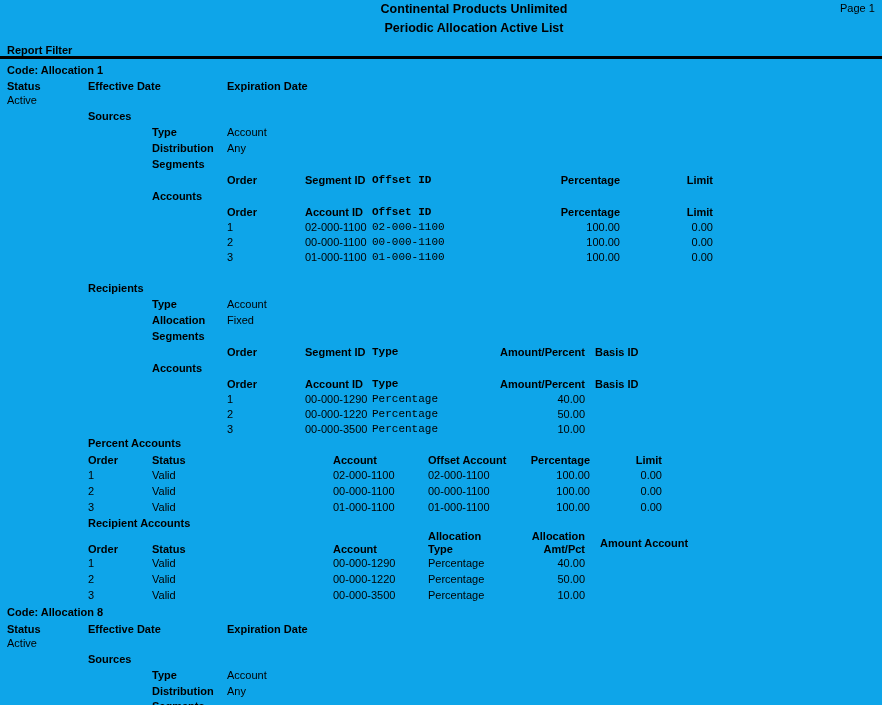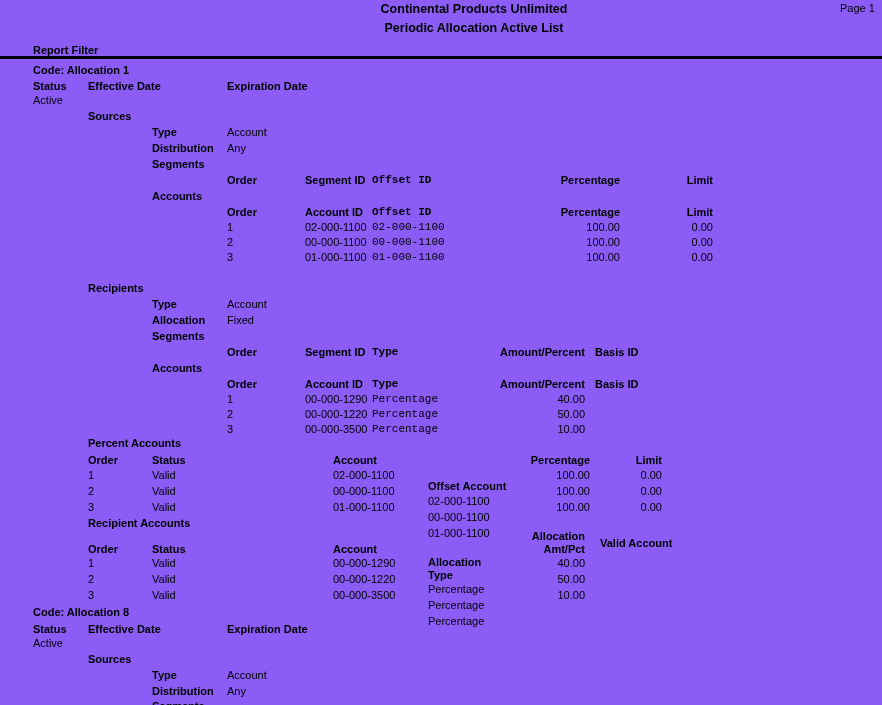--- a/index.html
+++ b/index.html
@@ -1,29 +1,29 @@
 <!DOCTYPE html>
 <html><head>
 <meta charset="utf-8">
 <style>
   html,body{margin:0;padding:0;background:#ffffff;}
   body{width:882px;height:705px;overflow:hidden;font-family:"Liberation Sans",sans-serif;font-size:11px;color:#000;}
-  .page{position:relative;width:882px;height:705px;background:#8b5cf6;}
+  .page{position:relative;width:882px;height:705px;background:#0ea5e9;}
   .ln{position:absolute;left:0;right:0;height:13px;line-height:13px;white-space:nowrap;}
   .ln span{position:absolute;display:inline-block;}
   .b{font-weight:bold;}
   
-  .x0{left:7px;margin-left:26px;}   
+  .x0{left:7px;}   
   .x1{left:88px;}  
   .x2{left:152px;} 
   .x3{left:227px;text-align:center;} 
   .x4{left:305px;} 
   .x5{left:372px;font-family:Liberation Mono, monospace;} 
   .acct{left:333px;}  
-  .off2{left:428px;margin-top:26px;}  
+  .off2{left:428px;}  
   .bacct{left:600px;} 
   .basis{left:595px;} 
   .pctU{left:500px;width:120px;text-align:right;} 
   .limU{left:613px;width:100px;text-align:right;} 
   .amtR{left:465px;width:120px;text-align:right;} 
   .pctL{left:470px;width:120px;text-align:right;} 
   .limL{left:572px;width:90px;text-align:right;}  
   .title{position:absolute;left:66px;width:816px;text-align:center;font-weight:bold;font-size:12.5px;line-height:14px;}
   .pageno{position:absolute;left:840px;top:2px;}
   .rule{position:absolute;left:0;top:56px;width:882px;height:3px;background:#000;}
@@ -197,21 +197,21 @@
   </div>
 
   <div class="ln" style="top:517px">
       <span class="x1 b">Recipient Accounts</span>
     </div>
   <div class="ln" style="top:530px">
     <span class="off2 b">Allocation</span>
     <span class="amtR b">Allocation</span>
   </div>
   <div class="ln" style="top:537px">
-    <span class="bacct b">Valid Account</span>
+    <span class="bacct b">Amount Account</span>
   </div>
   <div class="ln" style="top:543px">
     <span class="x1 b">Order</span>
     <span class="x2 b">Status</span>
     <span class="acct b">Account</span>
     <span class="off2 b">Type</span>
     <span class="amtR b">Amt/Pct</span>
   </div>
   <div class="ln" style="top:557px">
     <span class="x1">1</span>

